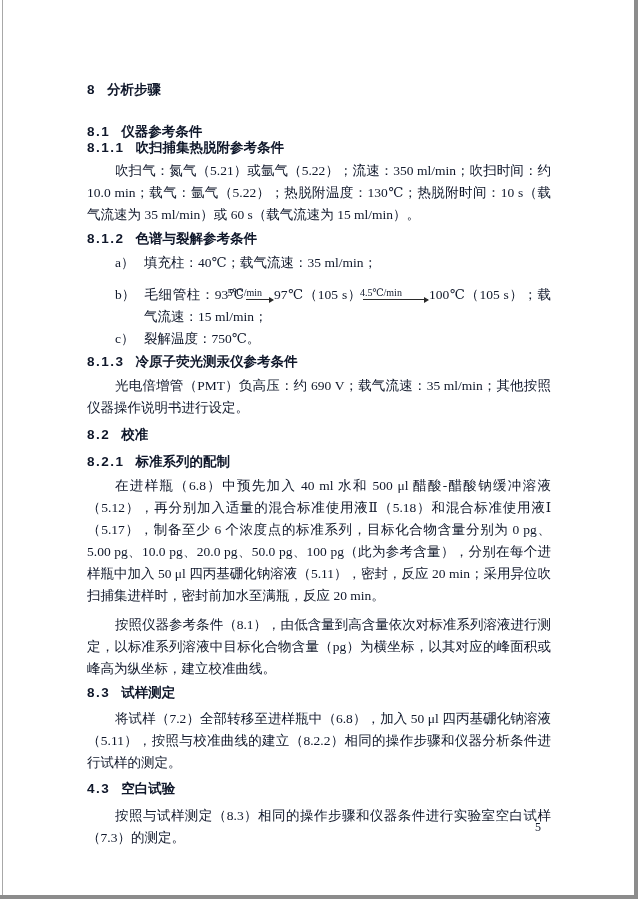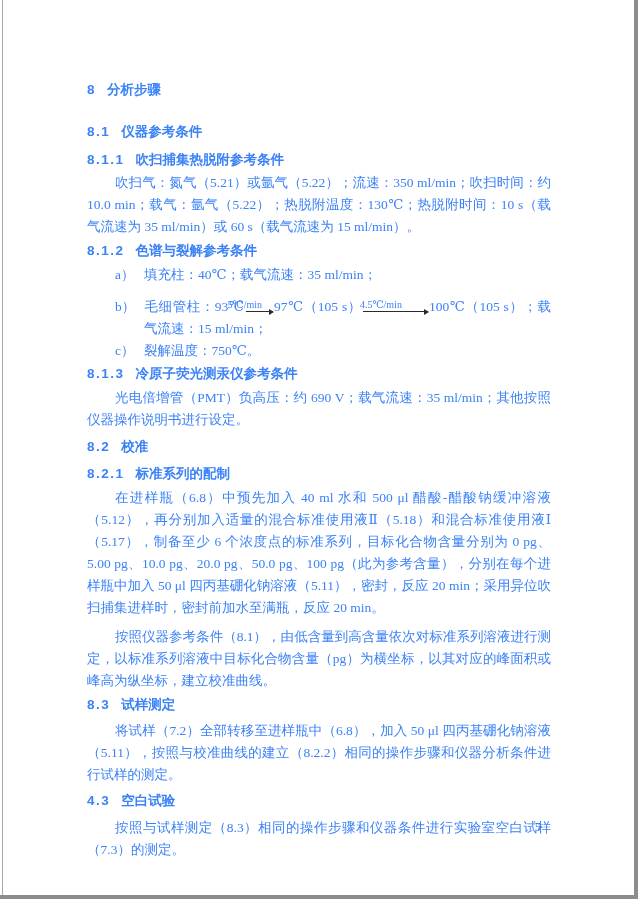--- a/index.html
+++ b/index.html
@@ -2,21 +2,21 @@
 <html><head>
 <meta charset="utf-8">
 <style>
   html, body { margin:0; padding:0; background:#ffffff; }
   .page {
     position:relative;
     width:638px; height:899px;
     background:#ffffff;
     overflow:hidden;
     font-family:"Liberation Serif","DejaVu Serif",serif;
-    color:#3b82f6;
+    color:#0f172a;
   }
   
   .edge-left  { position:absolute; left:2px; top:0; width:1px; height:899px; background:#a8a8a8; }
   .edge-right { position:absolute; right:0; top:0; width:4px; height:899px; background:#8c8c8c; }
   .edge-bottom{ position:absolute; left:0; bottom:0; width:638px; height:4px; background:#8c8c8c; }
 
   .content {
     position:absolute; left:87px; top:82px; width:464px;
     font-size:13.5px; line-height:22px; text-align:justify;
   }
@@ -34,21 +34,21 @@
   .rxn { display:inline-block; text-align:center; vertical-align:3px; margin:0 1px; }
   .rxn .lbl { display:block; font-size:10px; line-height:13px; padding:0 11px; white-space:nowrap;margin-top:12px; }
   .rxn .shaft { display:block; position:relative; height:0; border-top:1px solid #2b2b2b; }
   .rxn .shaft::after {
     content:""; position:absolute; right:-1px; top:-3px;
     border-left:5px solid #2b2b2b; border-top:3px solid transparent; border-bottom:3px solid transparent;
   }
   .rxn.wide .lbl { padding:0 26px; }
 
   .mt4{margin-top:4px} .mt5{margin-top:5px} .mt6{margin-top:6px} .mt7{margin-top:7px}
-  .mt8{margin-top:8px} .mt11{margin-top:11px} .mt12{margin-top:12px} .mt26{margin-top:26px}
+  .mt8{margin-top:8px} .mt11{margin-top:11px} .mt12{margin-top:0} .mt26{margin-top:26px}
 
   .page-number { position:absolute; left:535px; top:820px; font-size:12px; line-height:14px; }
 </style>
 </head>
 <body>
 
 <div class="page">
   <div class="edge-left"></div>
   <div class="edge-right"></div>
   <div class="edge-bottom"></div>

